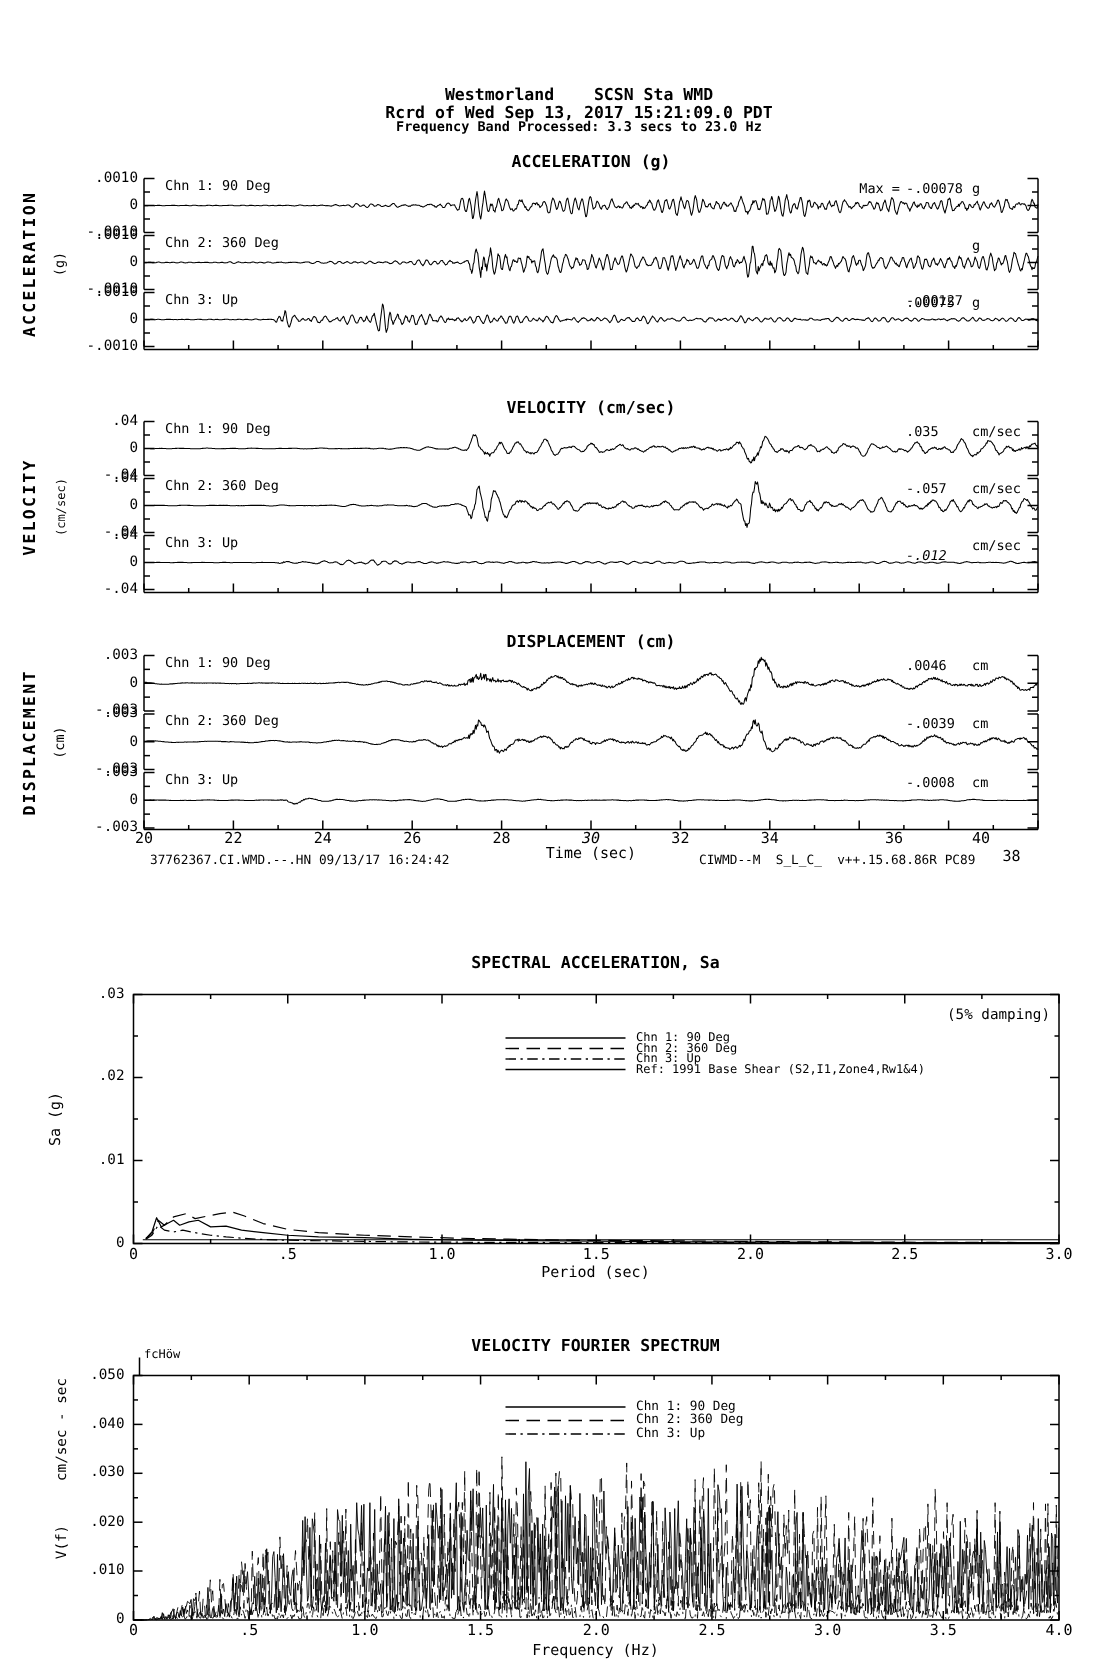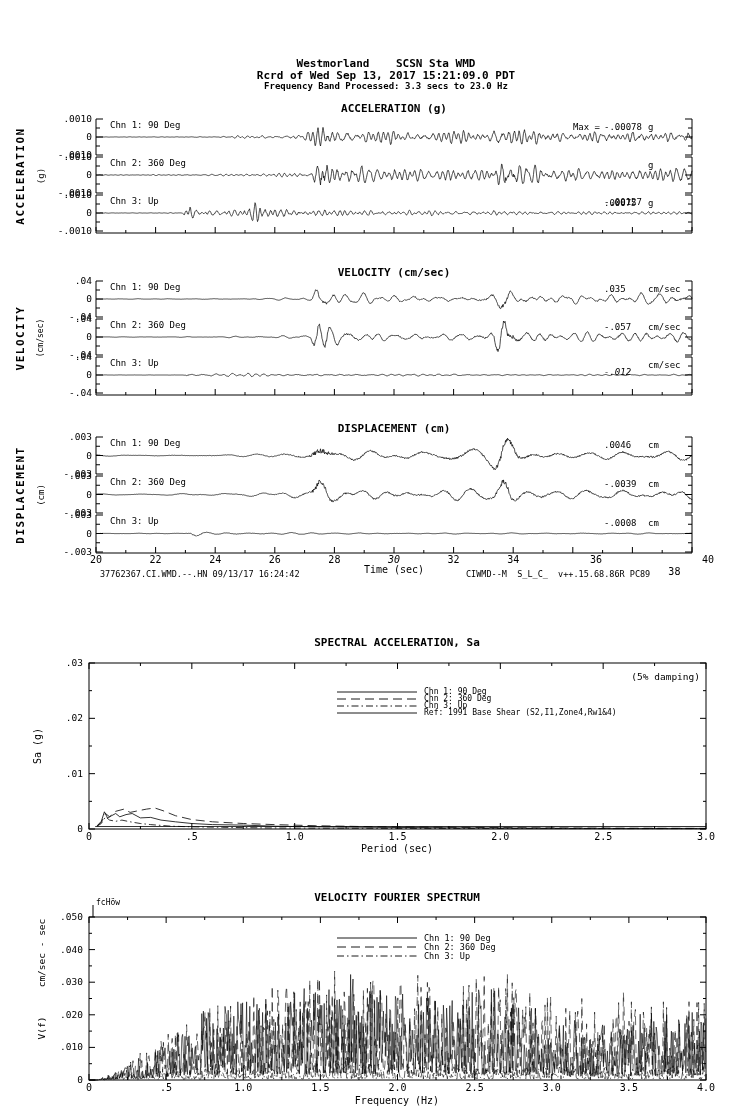--- a/index.html
+++ b/index.html
@@ -447,21 +447,21 @@
       <span class="lbl f10 a-c" style="left: 96px; top: 560px;">20</span>
       <span class="lbl f10 a-c" style="left: 155.6px; top: 560px;">22</span>
       <span class="lbl f10 a-c" style="left: 215.2px; top: 560px;">24</span>
       <span class="lbl f10 a-c" style="left: 274.8px; top: 560px;">26</span>
       <span class="lbl f10 a-c" style="left: 334.4px; top: 560px;">28</span>
       <span class="lbl f10 a-c" style="left: 394px; top: 560px; font-style: italic;">30</span>
       <span class="lbl f10 a-c" style="left: 453.6px; top: 560px;">32</span>
       <span class="lbl f10 a-c" style="left: 513.2px; top: 560px;">34</span>
       <span class="lbl f10 a-c" style="left: 568px; top: 560px; margin-left: 28px;">36</span>
       <span class="lbl f10 a-c" style="left: 632.4px; top: 572px; margin-left: 42px;">38</span>
-      <span class="lbl f10 a-c" style="left: 708px; top: 560px; text-align: center;">40</span>
+      <span class="lbl f10 a-c" style="left: 654px; top: 560px; text-align: center;">40</span>
       <span class="lbl f95 a-r" style="left: 83px; top: 663px;">.03</span>
       <span class="lbl f95 a-r" style="left: 83px; top: 718.333px;">.02</span>
       <span class="lbl f95 a-r" style="left: 83px; top: 773.667px;">.01</span>
       <span class="lbl f95 a-r" style="left: 83px; top: 829px;">0</span>
       <span class="lbl f10 a-c" style="left: 89px; top: 837px;">0</span>
       <span class="lbl f10 a-c" style="left: 191.833px; top: 837px;">.5</span>
       <span class="lbl f10 a-c" style="left: 294.667px; top: 837px;">1.0</span>
       <span class="lbl f10 a-c" style="left: 397.5px; top: 837px;">1.5</span>
       <span class="lbl f10 a-c" style="left: 500.333px; top: 837px;">2.0</span>
       <span class="lbl f10 a-c" style="left: 603.167px; top: 837px;">2.5</span>

